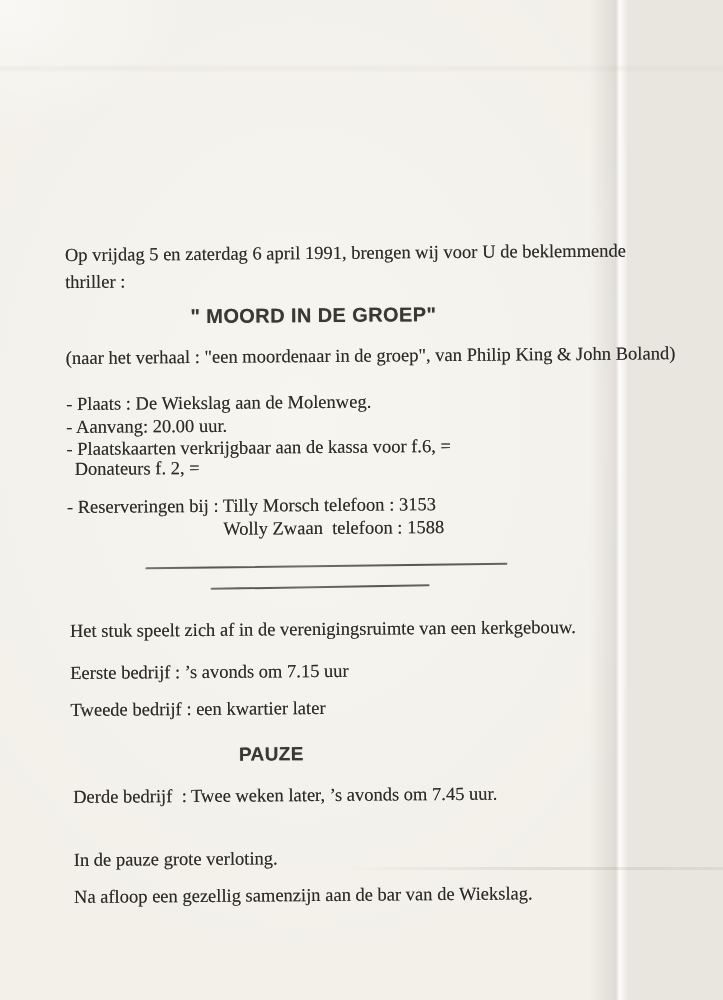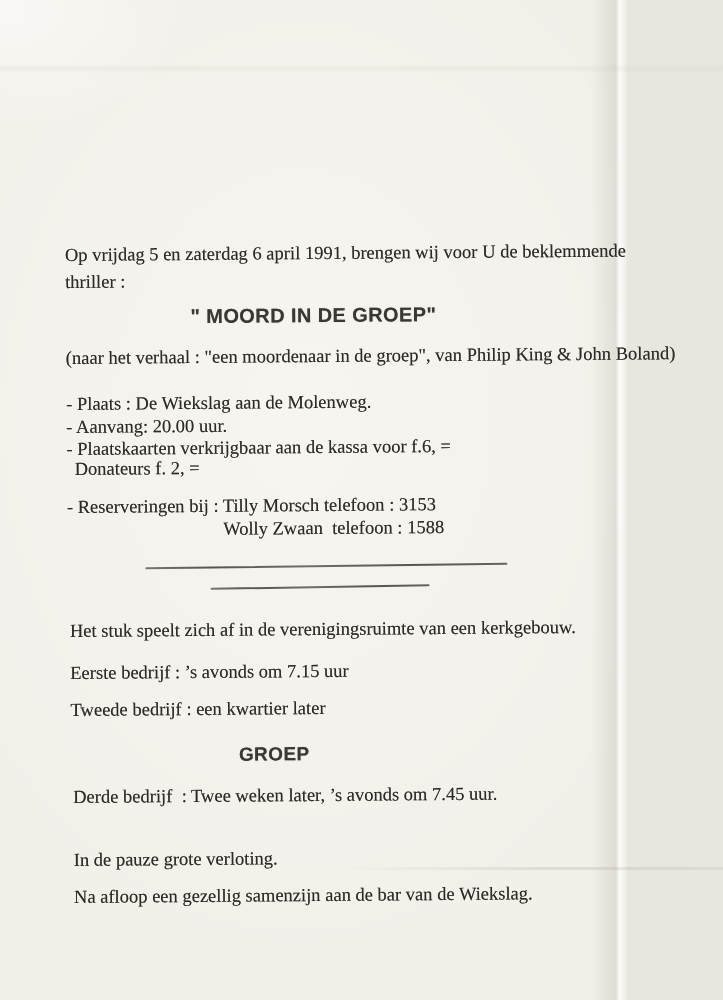--- a/index.html
+++ b/index.html
@@ -120,21 +120,21 @@
     <div class="line pos-res1">- Reserveringen bij : Tilly Morsch telefoon : 3153</div>
     <div class="line pos-res2">Wolly Zwaan  telefoon : 1588</div>
 
     <div class="rule rule-1"></div>
     <div class="rule rule-2"></div>
 
     <div class="line pos-setting">Het stuk speelt zich af in de verenigingsruimte van een kerkgebouw.</div>
     <div class="line pos-act1">Eerste bedrijf : ’s avonds om 7.15 uur</div>
     <div class="line pos-act2">Tweede bedrijf : een kwartier later</div>
 
-    <div class="heading pos-pauze">GROEP</div>
+    <div class="heading pos-pauze">PAUZE</div>
 
     <div class="line pos-act3">Derde bedrijf  : Twee weken later, ’s avonds om 7.45 uur.</div>
     <div class="line pos-raffle">In de pauze grote verloting.</div>
     <div class="line pos-closing">Na afloop een gezellig samenzijn aan de bar van de Wiekslag.</div>
 
   </div>
 
   <div class="crease"></div>
 </div>
 

